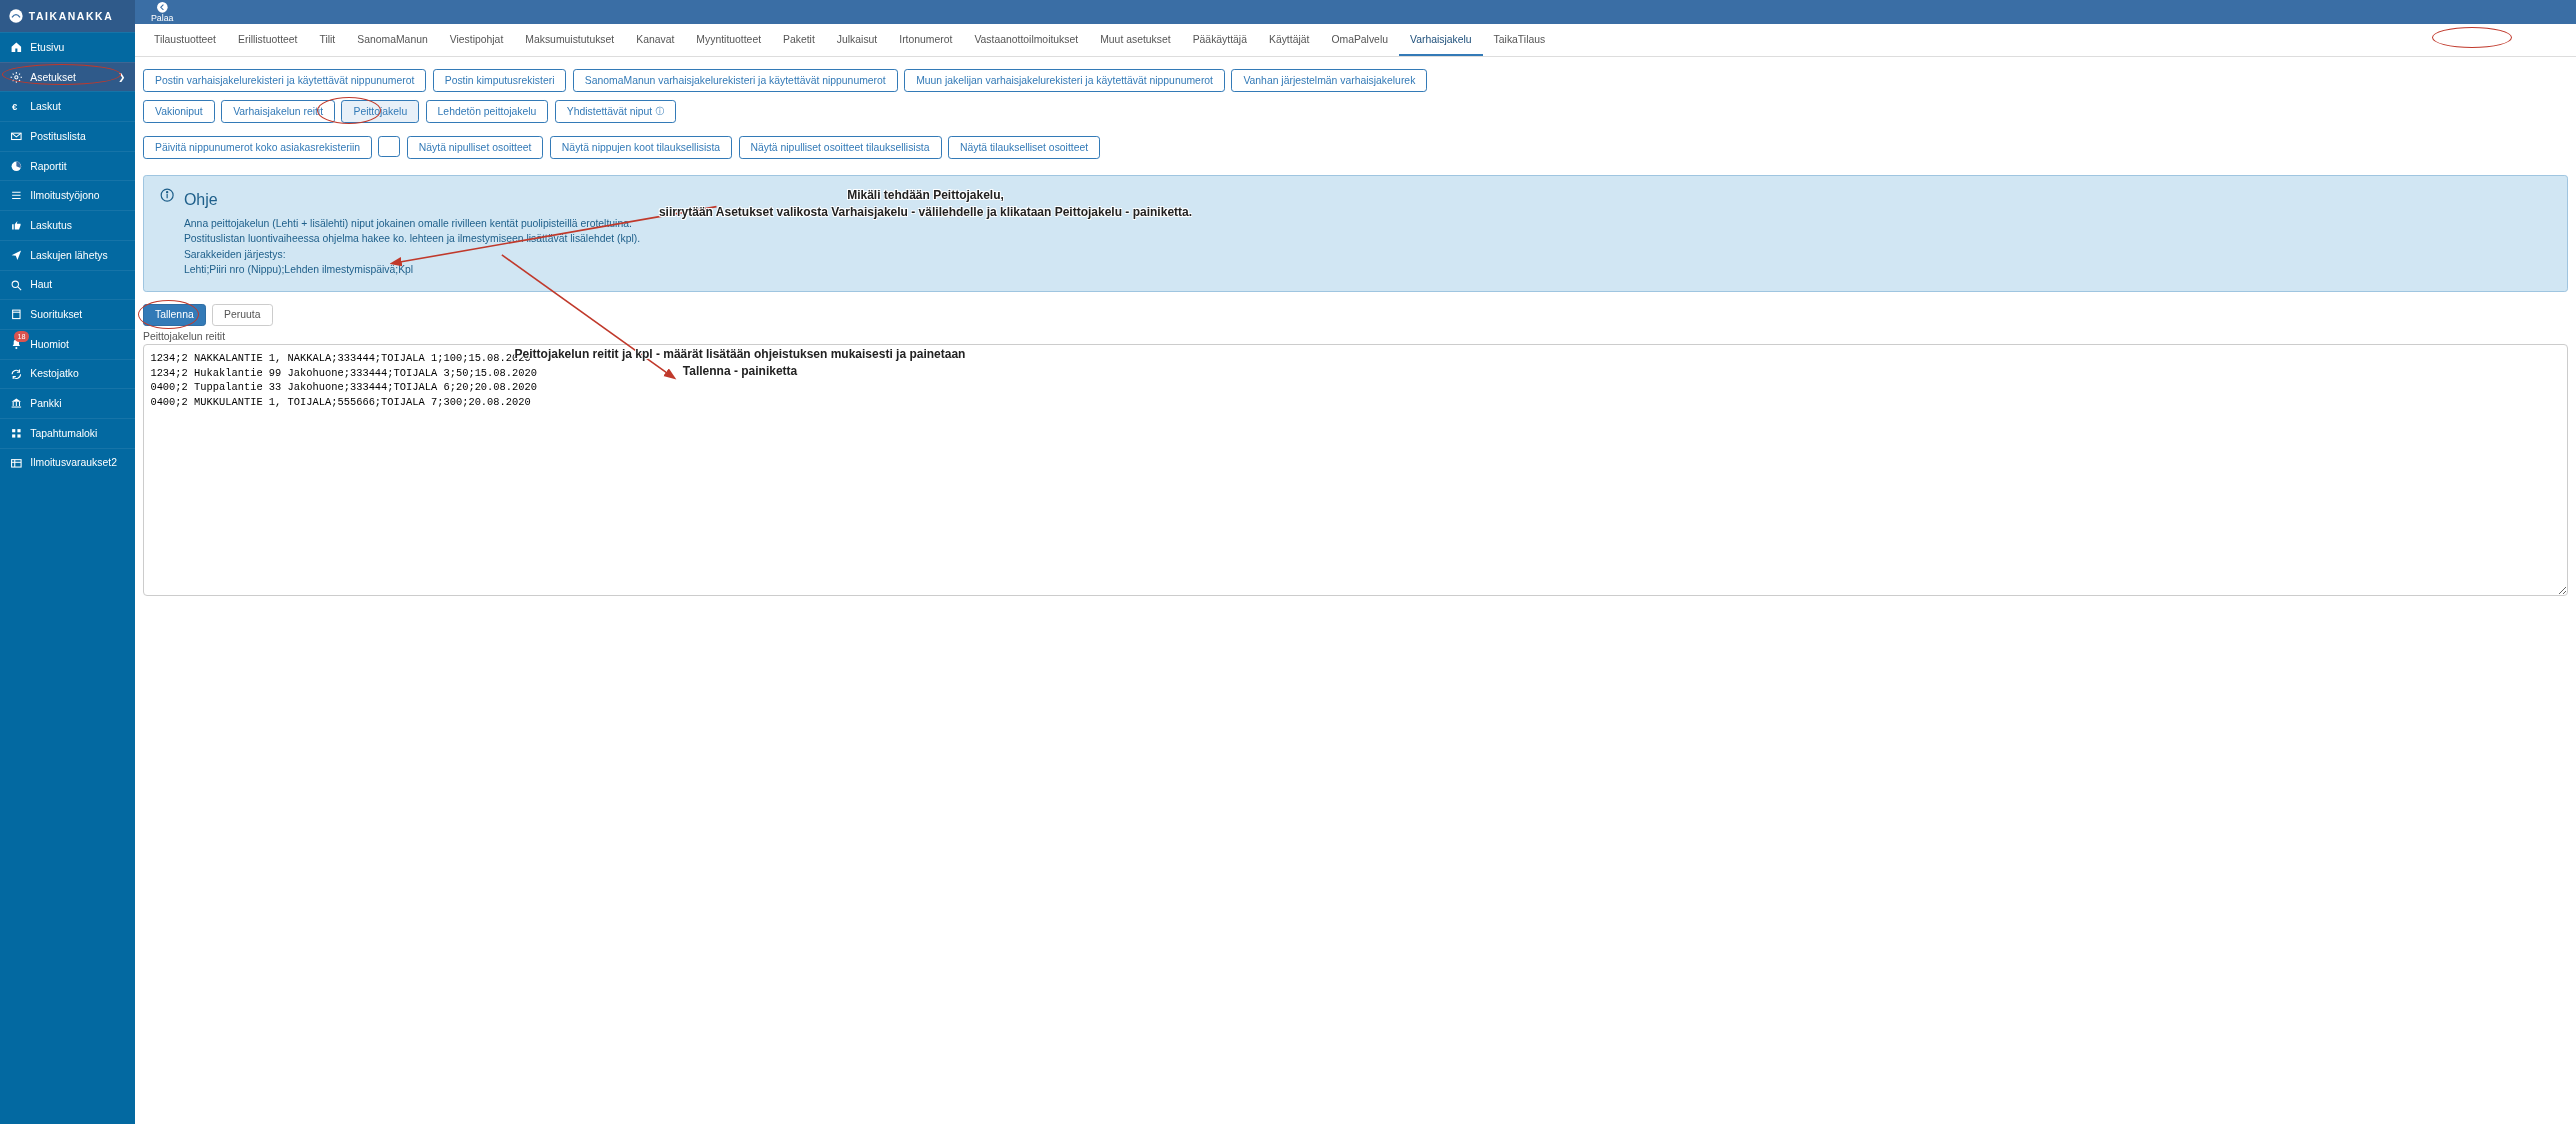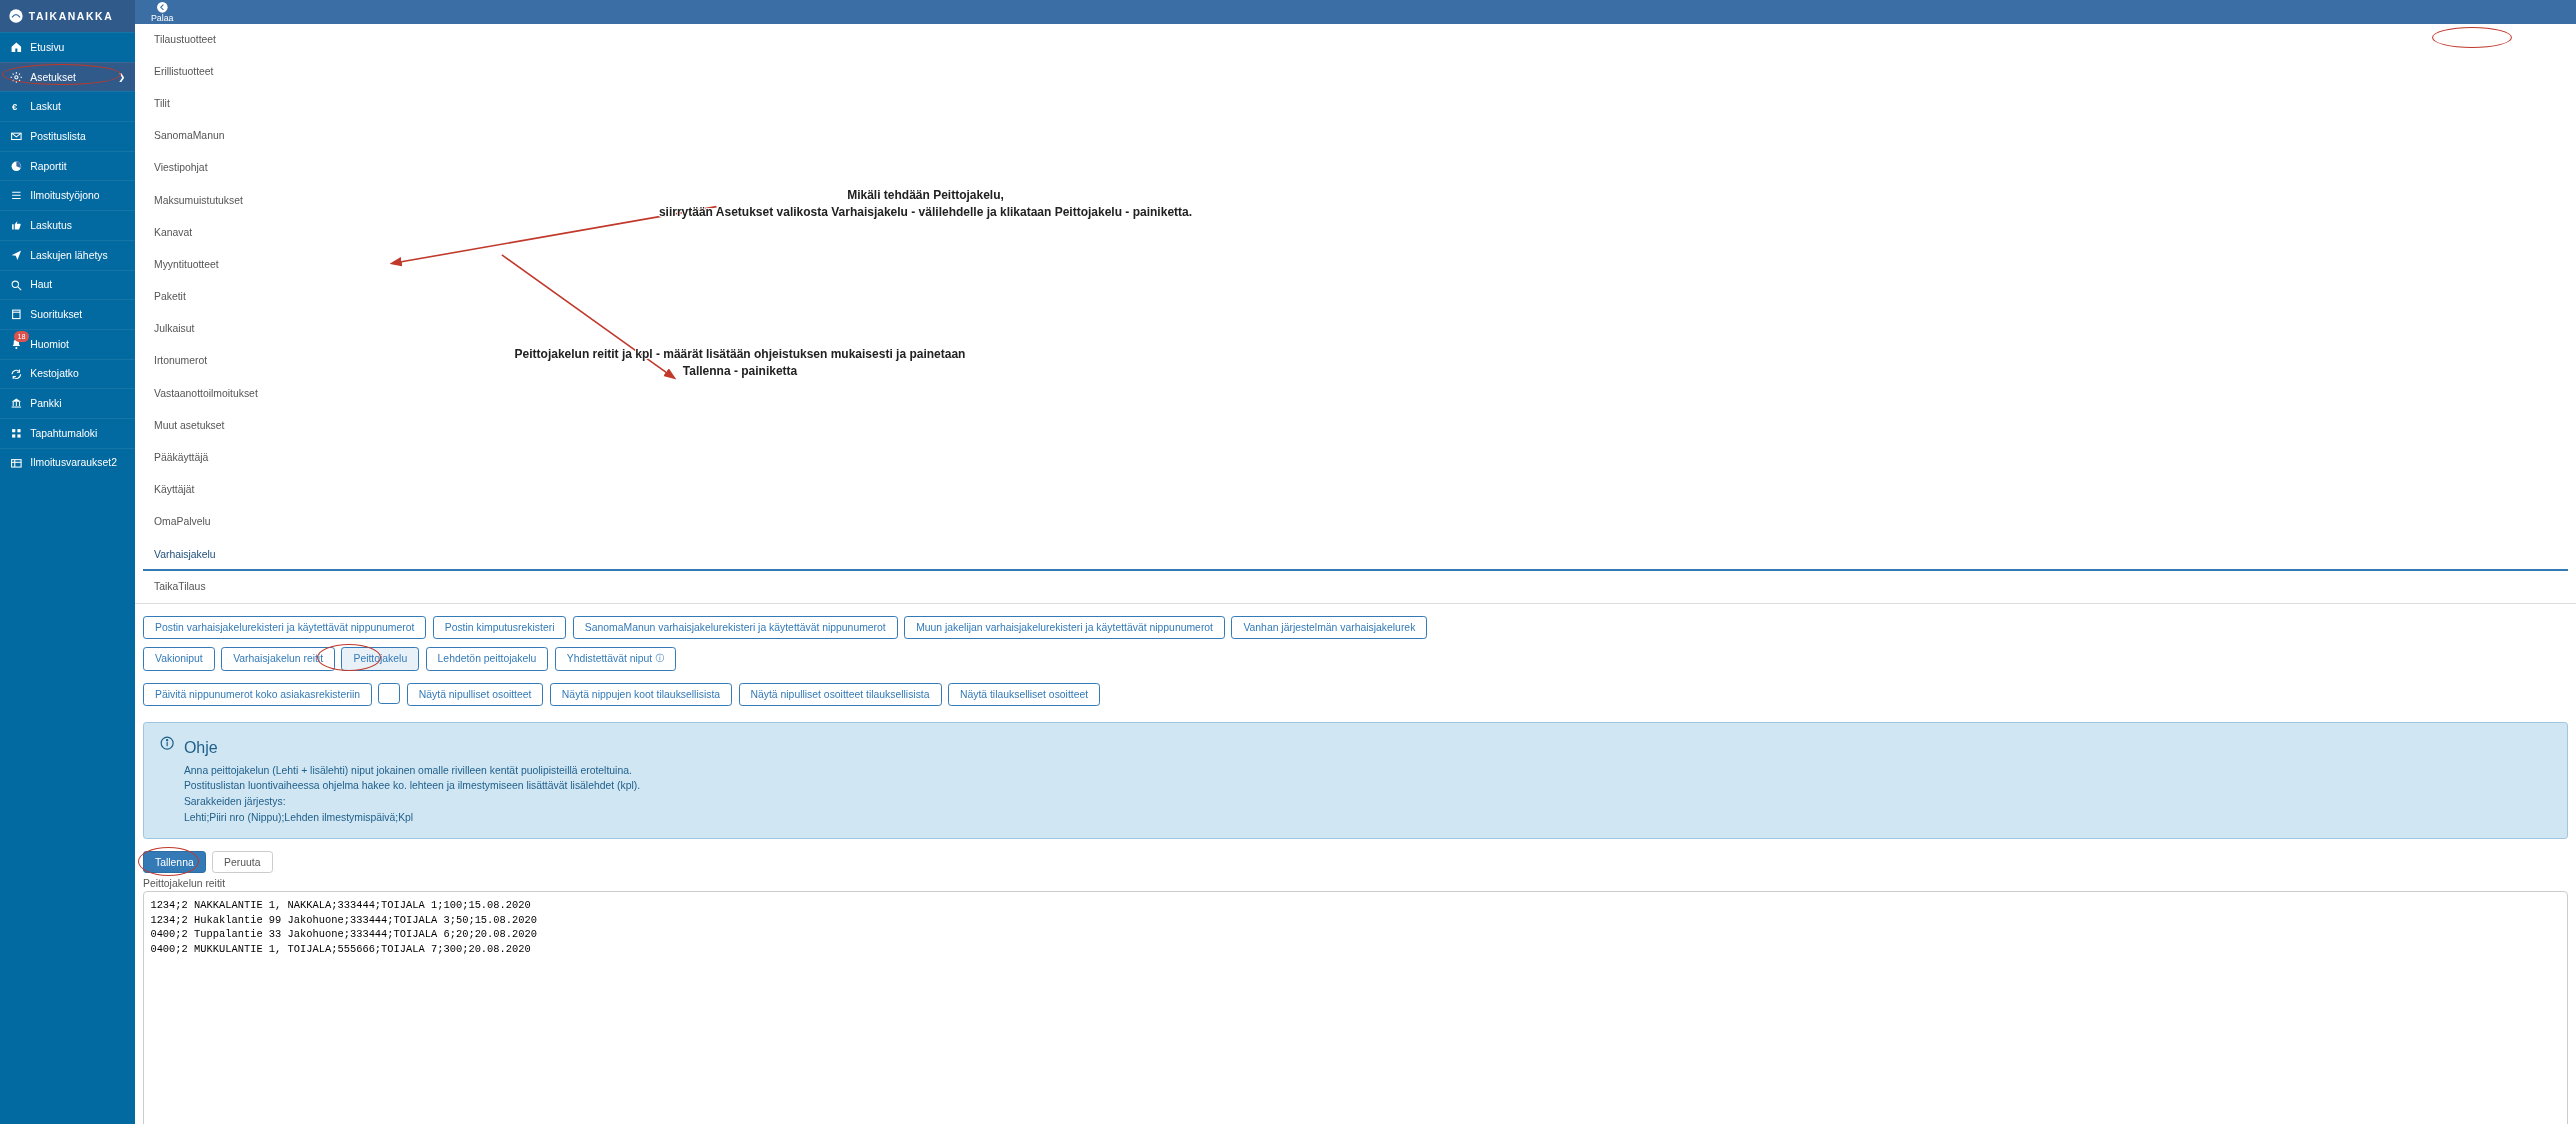--- a/index.html
+++ b/index.html
@@ -18,21 +18,21 @@
 .badge { position: absolute; left: 14.3px; top: 1.6px; background: #d9534f; border-radius: 6.4px; font-size: 7.2px; padding: 0.8px 3.2px; min-width: 11px; text-align: center; }
 .red-ellipse { position: absolute; border: 1.6px solid #c0392b; border-radius: 50%; pointer-events: none; }
 
 
 .main { flex: 1; display: flex; flex-direction: column; background: #fff; min-width: 0; position: relative; }
 .topbar { height: 24px; background: #3a6ea5; display: flex; align-items: center; padding: 0 16px; color: #fff; }
 .back-btn { display: flex; flex-direction: column; align-items: center; font-size: 8.8px; cursor: pointer; }
 .back-btn svg { width: 12.7px; height: 12.7px; }
 
 
-.tabs-row { display: flex; border-bottom: 0.8px solid #ddd; padding: 0 8px; background: #fff; overflow-x: hidden; position: relative; flex-direction: column; }
+.tabs-row { display: flex; border-bottom: 0.8px solid #ddd; padding: 0 8px; background: #fff; overflow-x: hidden; position: relative; }
 .tab { padding: 9.6px 11px; font-size: 10.4px; color: #555; cursor: pointer; white-space: nowrap; border-bottom: 2.4px solid transparent; }
 .tab.active { color: #1e4f7a; border-bottom-color: #337ab7; }
 
 
 .content { padding: 12px 8px 8px 8px; }
 .pill-row { display: flex; flex-wrap: wrap; gap: 6.4px; margin-bottom: 8px; }
 .pill { border: 0.8px solid #337ab7; color: #337ab7; background: #fff; border-radius: 3.2px; padding: 4.8px 11px; font-size: 10.4px; cursor: pointer; white-space: nowrap; display: inline-flex; align-items: center; gap: 3.2px; }
 .pill.active { background: #e8f0f8; }
 .small-box { width: 22px; height: 21px; border: 0.8px solid #337ab7; border-radius: 3.2px; background: #fff; cursor: pointer; }
 

